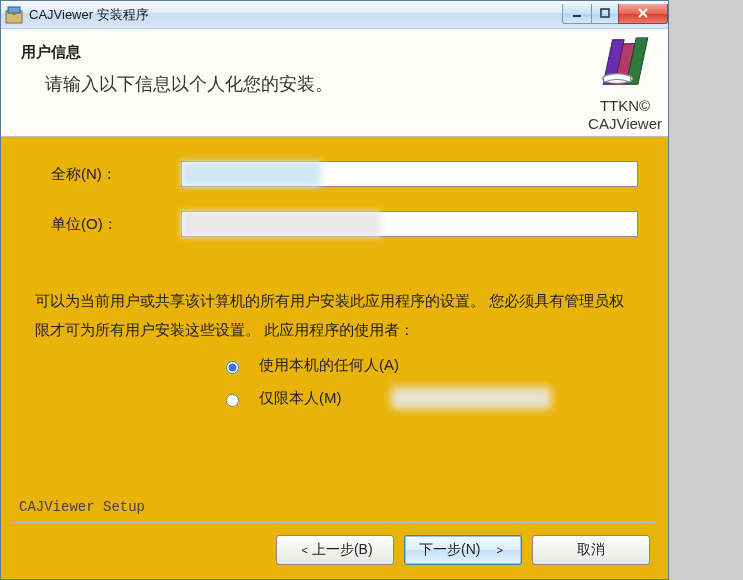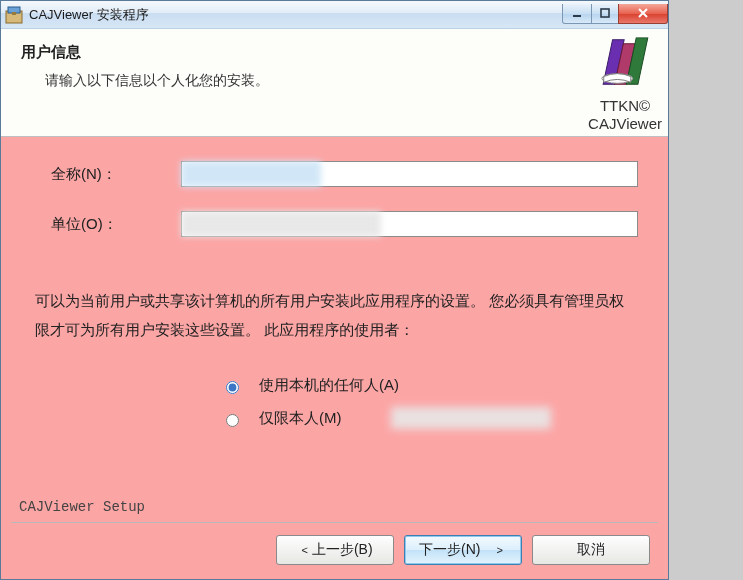--- a/index.html
+++ b/index.html
@@ -66,39 +66,39 @@
     height: 108px;
   }
   .header .h-title {
     font-weight: bold;
     font-size: 15px;
     color: #222;
   }
   .header .h-sub {
     margin: 10px 0 0 24px;
     color: #333;
-    font-size: 14px;
+    font-size: 18px;
   }
   .header .logo-wrap {
     position: absolute;
     right: 6px; top: 6px;
     text-align: center;
     font-size: 15px;
     color: #333;
     line-height: 1.2;
   }
   .header .logo-wrap .books {
     width: 58px; height: 56px; margin: 0 auto 2px auto;
   }
   
   .body {
     flex: 1;
     padding: 24px 30px 17px 30px;
     position: relative;
-    background: #fca5a5;
+    background: #eab308;
   }
   .field-row {
     display: flex;
     align-items: center;
     margin-bottom: 24px;
   }
   .field-row .lbl {
     width: 150px;
     padding-left: 20px;
     font-size: 15px;
@@ -119,21 +119,21 @@
   }
   .blur-overlay {
     position:absolute; top:0; left:0; height:26px;
     background: #cde5f7;
     filter: blur(3px);
     opacity:0.9;
     width: 140px;
   }
   .blur-overlay.gray { background:#e6e6e6; width:200px; }
   .desc {
-    margin: 50px 0 32px 0;
+    margin: 50px 0 12px 0;
     padding: 0 4px;
     font-size: 15px;
     color: #222;
     line-height: 1.9;
   }
   .radios {
     margin-left: 190px;
   }
   .radio-row {
     display: flex;

